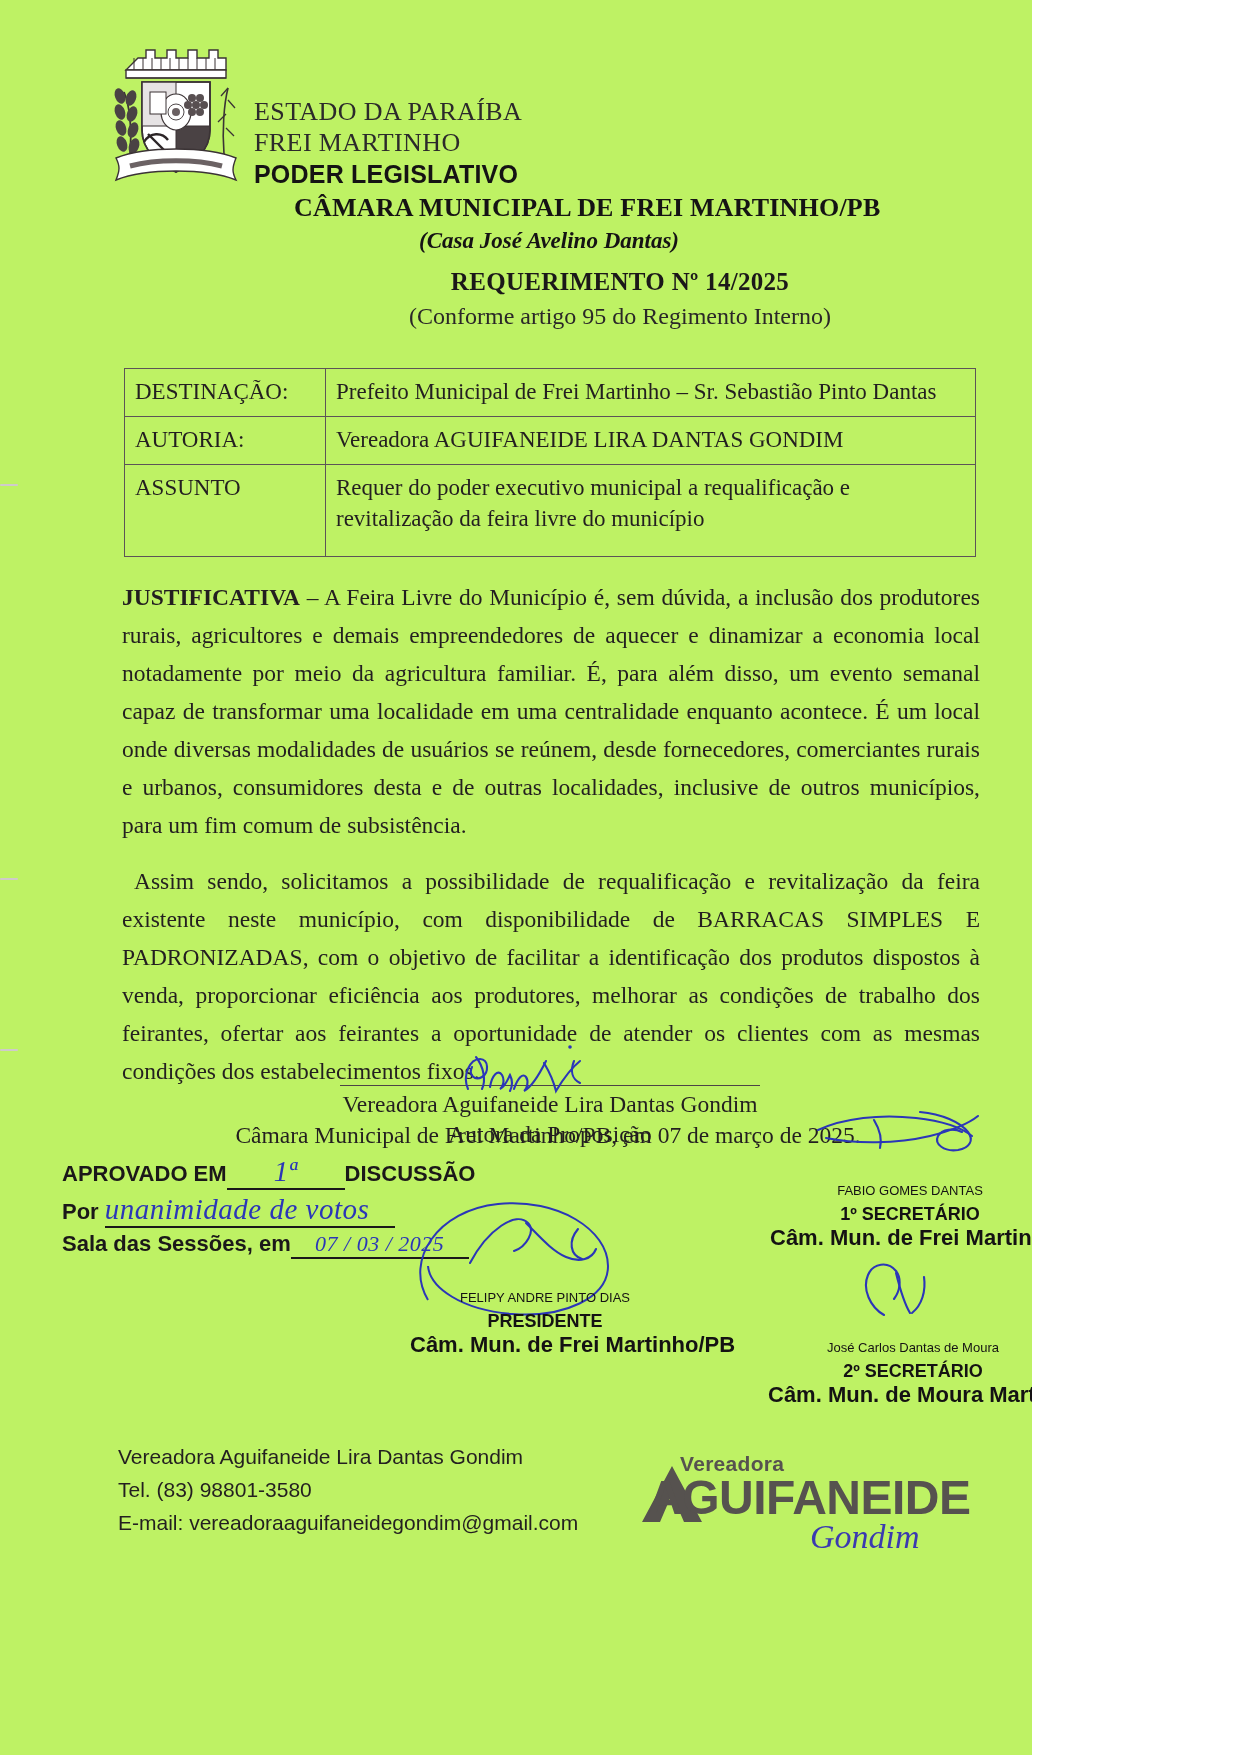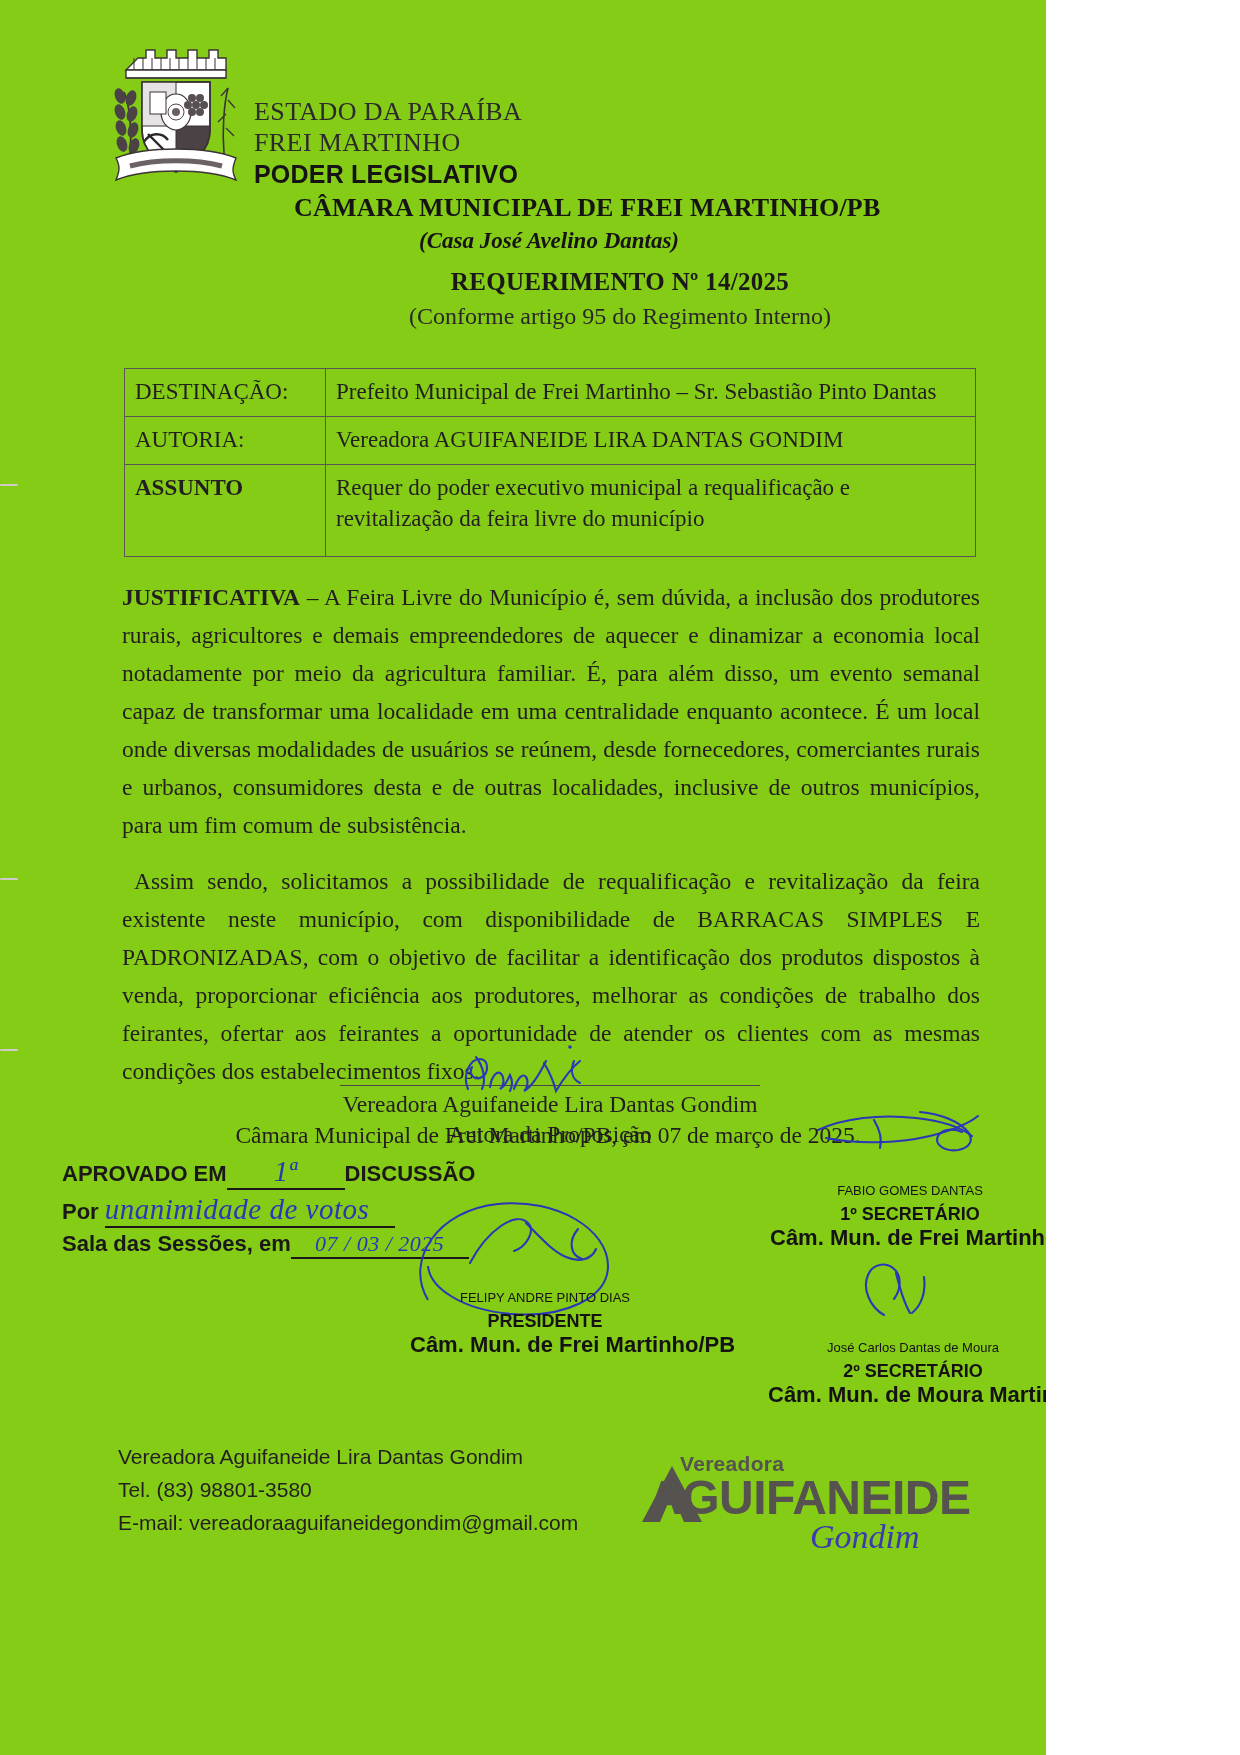--- a/index.html
+++ b/index.html
@@ -8,23 +8,22 @@
     background: #ffffff;
   }
   body {
     font-family: "Liberation Serif", serif;
     color: #231f20;
   }
   .page {
     position: relative;
     width: 1032px;
     height: 1755px;
-    background: #84cc16;
+    background: #bef264;
     overflow: hidden;
-    padding-left: 14px;
   }
 
   
   .header {
     position: absolute;
     left: 0; top: 18px;
     width: 1240px;
     height: 215px;
   }
   .crest {
@@ -108,21 +107,21 @@
   .meta-table td {
     border: 1px solid #5d5457;
     padding: 7px 10px 9px 10px;
     font-family: "Liberation Serif", serif;
     font-size: 23px;
     color: #231f20;
     vertical-align: top;
     line-height: 31px;
   }
   .meta-table td.k { width: 180px; }
-  .meta-table td.k.bold { font-weight: bold; margin-left: 8px; }
+  .meta-table td.k.bold { font-weight: normal; margin-left: 8px; }
   .row-assunto td { height: 75px; }
 
   
   .body-wrap {
     position: absolute;
     left: 122px; top: 578px;
     width: 858px;
   }
   .para {
     font-family: "Liberation Serif", serif;

